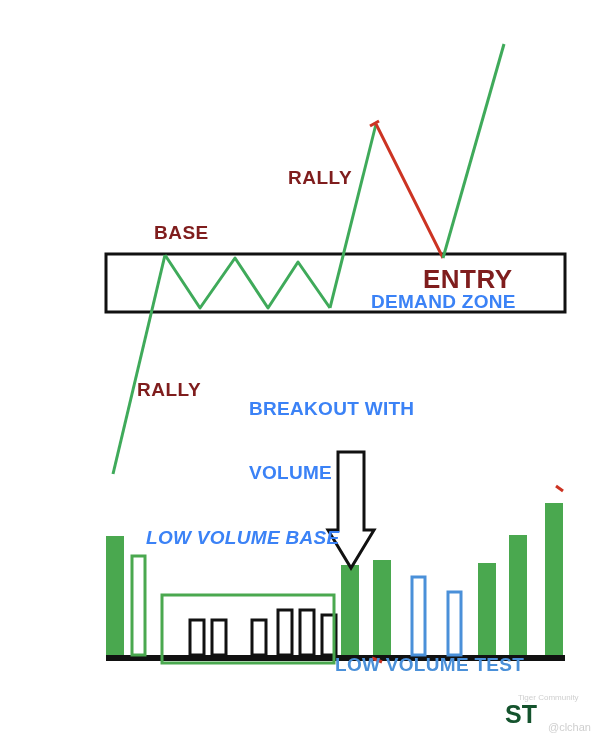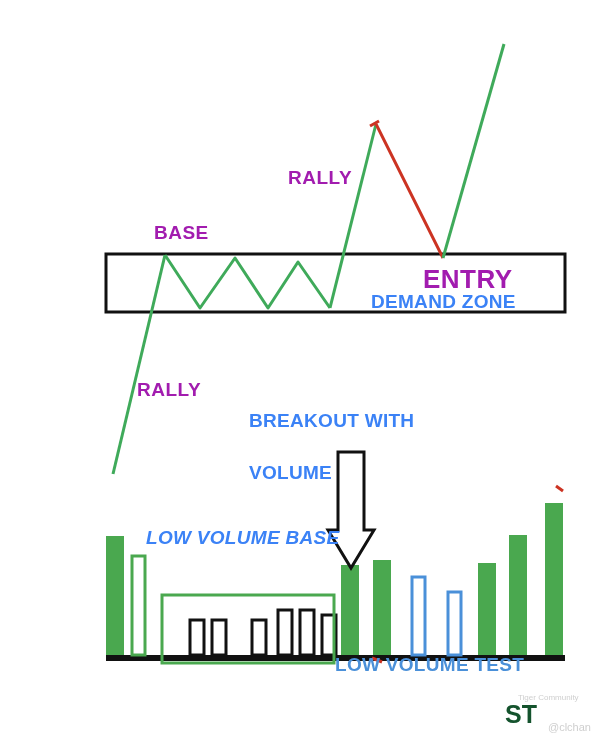--- a/index.html
+++ b/index.html
@@ -5,21 +5,21 @@
   html,body{margin:0;padding:0;}
   body{
     width:607px;height:739px;
     background:#ffffff;
     font-family:"Liberation Sans", sans-serif;
     overflow:hidden;
     position:relative;
   }
   #stage{position:absolute;left:0;top:0;width:607px;height:739px;}
   .lbl{position:absolute;font-weight:bold;white-space:nowrap;}
-  .lbl-black{color:#a21caf;}
+  .lbl-black{color:#7f1d1d;}
   .lbl-green{color:#3b82f6;}
   .lbl-blue{color:#4a90d9;}
   svg{position:absolute;left:0;top:0;}
   .wm{position:absolute;color:#cfcfcf;font-weight:normal;}
 </style>
 </head>
 <body>
 
 <div id="stage">
 
@@ -72,21 +72,21 @@
   <div class="lbl lbl-black" style="left:154px;top:222px;font-size:19px;letter-spacing:0.5px;">BASE</div>
 
   <div class="lbl lbl-black" style="left:288px;top:167px;font-size:19px;letter-spacing:0.5px;">RALLY</div>
 
   <div class="lbl lbl-black" style="left:423px;top:264px;font-size:26px;letter-spacing:0.5px;">ENTRY</div>
 
   <div class="lbl lbl-green" style="left:371px;top:291px;font-size:19px;letter-spacing:0.3px;">DEMAND ZONE</div>
 
   <div class="lbl lbl-black" style="left:137px;top:379px;font-size:19px;letter-spacing:0.5px;">RALLY</div>
 
-  <div class="lbl lbl-green" style="left:249px;top:410px;font-size:19px;letter-spacing:0.3px;text-align:center;">BREAKOUT WITH</div>
+  <div class="lbl lbl-green" style="left:249px;top:398px;font-size:19px;letter-spacing:0.3px;text-align:center;">BREAKOUT WITH</div>
   <div class="lbl lbl-green" style="left:249px;top:427px;font-size:19px;letter-spacing:0.3px;margin-top:35px;">VOLUME</div>
 
   <div class="lbl lbl-green" style="left:146px;top:527px;font-size:19px;letter-spacing:0.3px;font-style:italic;">LOW VOLUME BASE</div>
 
   <div class="lbl lbl-blue" style="left:335px;top:654px;font-size:19px;letter-spacing:0.3px;">LOW VOLUME TEST</div>
 
   <div class="wm" style="left:518px;top:693px;font-size:8px;">Tiger Community</div>
   <div class="wm" style="left:505px;top:700px;font-size:25px;color:#14532d;font-weight:bold;">ST</div>
   <div class="wm" style="left:548px;top:721px;font-size:11px;">@clchan</div>
 

